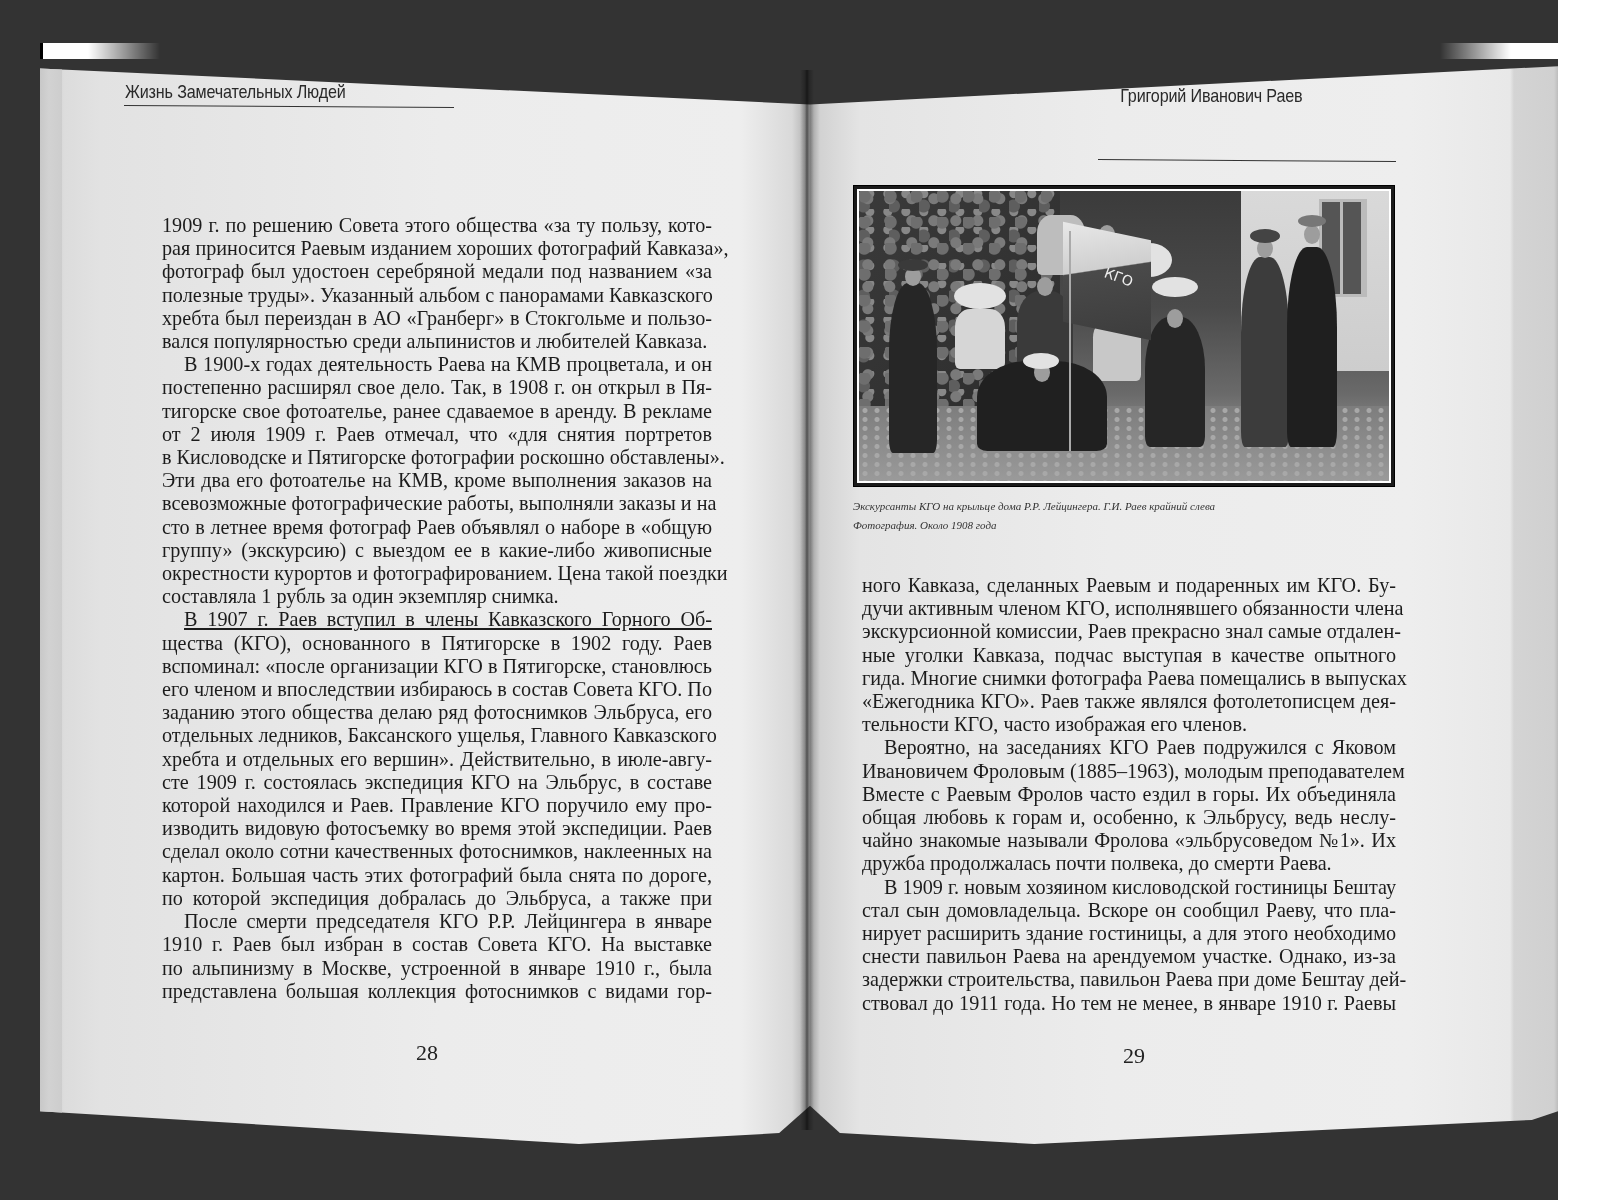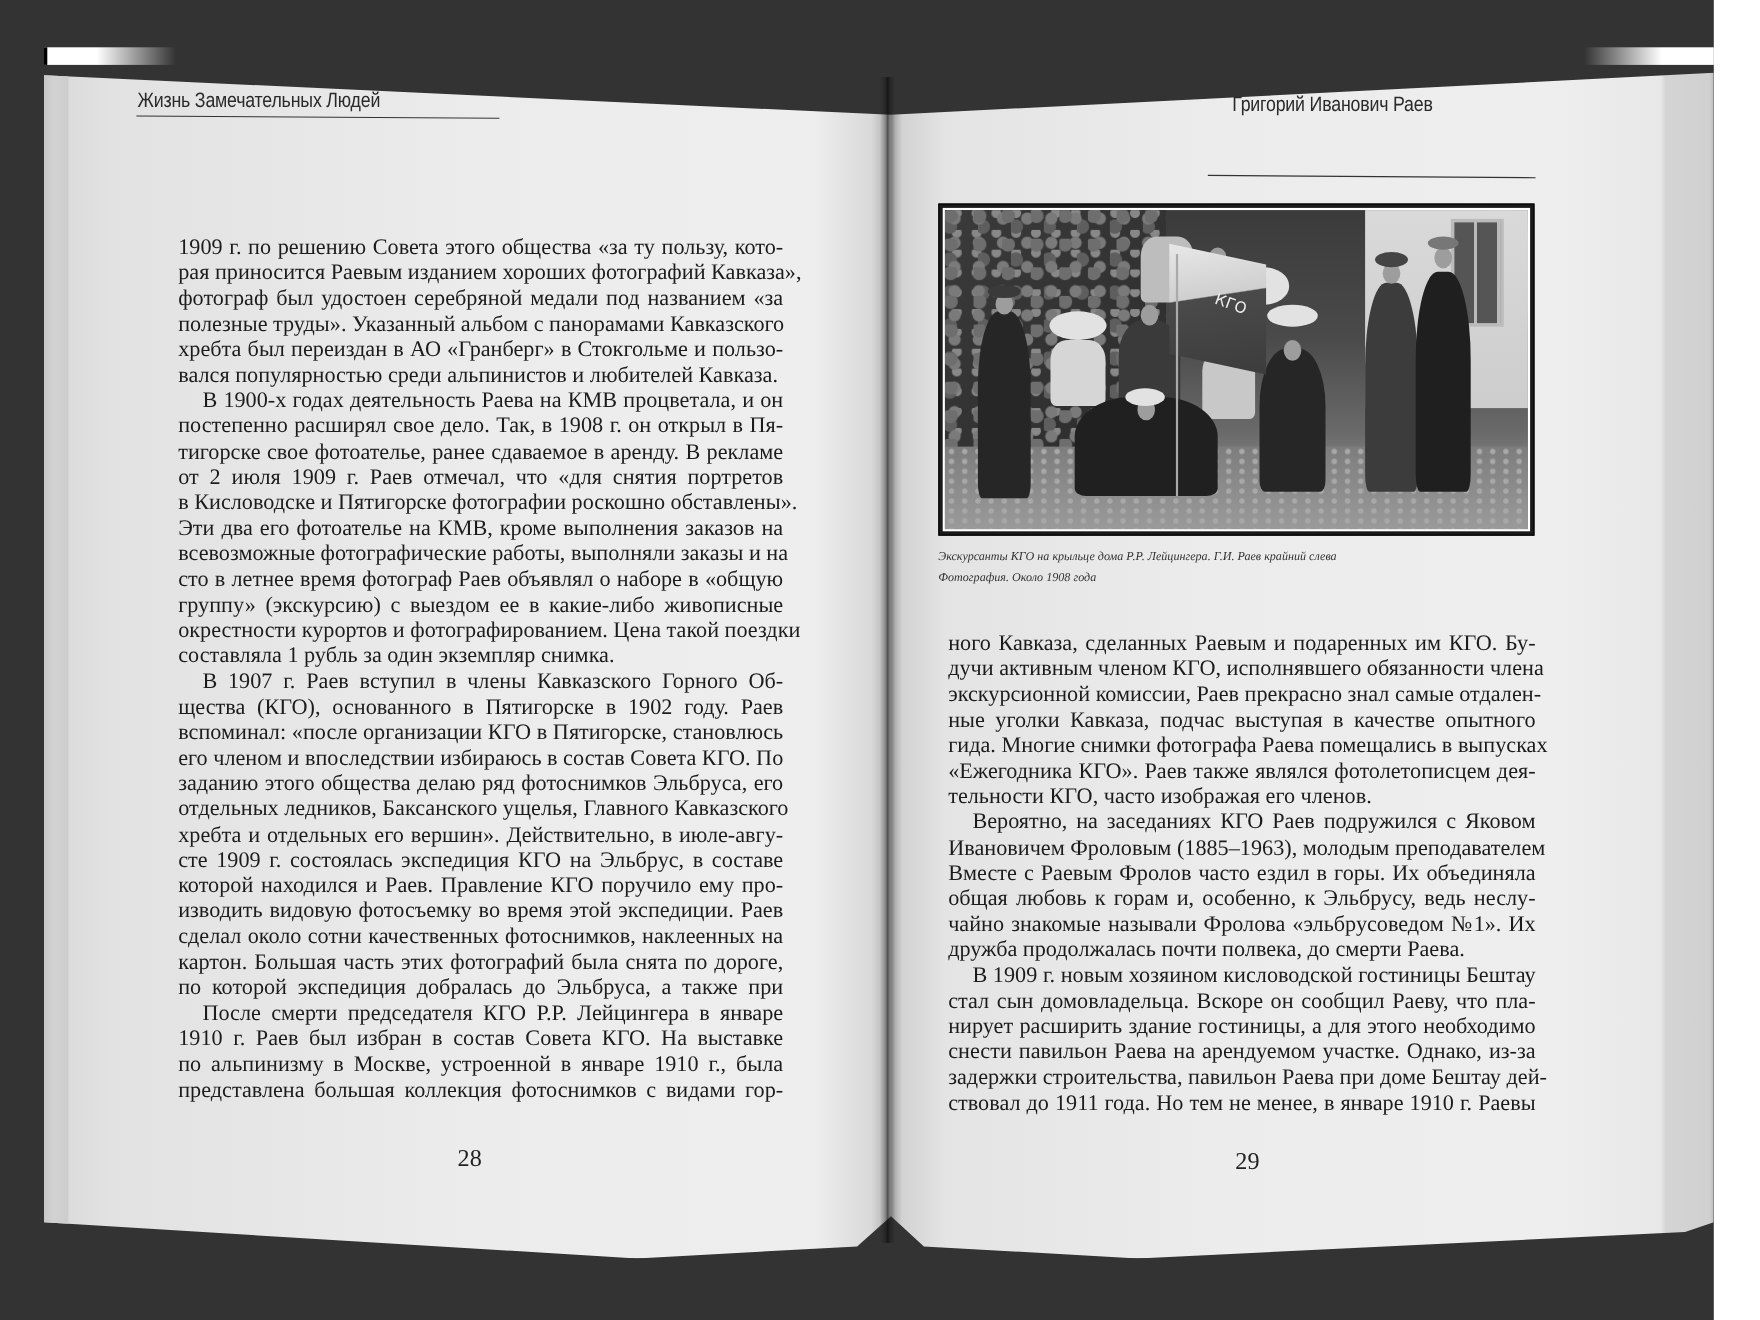--- a/index.html
+++ b/index.html
@@ -162,21 +162,21 @@
       <span class="line">постепенно расширял свое дело. Так, в 1908 г. он открыл в Пя-</span>
       <span class="line">тигорске свое фотоателье, ранее сдаваемое в аренду. В рекламе</span>
       <span class="line">от 2 июля 1909 г. Раев отмечал, что «для снятия портретов</span>
       <span class="line">в Кисловодске и Пятигорске фотографии роскошно обставлены».</span>
       <span class="line">Эти два его фотоателье на КМВ, кроме выполнения заказов на</span>
       <span class="line">всевозможные фотографические работы, выполняли заказы и на</span>
       <span class="line">сто в летнее время фотограф Раев объявлял о наборе в «общую</span>
       <span class="line">группу» (экскурсию) с выездом ее в какие-либо живописные</span>
       <span class="line">окрестности курортов и фотографированием. Цена такой поездки</span>
       <span class="line last">составляла 1 рубль за один экземпляр снимка.</span>
-      <span class="line" style="padding-left: 22px;">В 1907 г. Раев вступил в члены Кавказского Горного Об-</span>
+      <span class="line" style="padding-left: 22px; text-decoration: underline;">В 1907 г. Раев вступил в члены Кавказского Горного Об-</span>
       <span class="line">щества (КГО), основанного в Пятигорске в 1902 году. Раев</span>
       <span class="line">вспоминал: «после организации КГО в Пятигорске, становлюсь</span>
       <span class="line">его членом и впоследствии избираюсь в состав Совета КГО. По</span>
       <span class="line">заданию этого общества делаю ряд фотоснимков Эльбруса, его</span>
       <span class="line">отдельных ледников, Баксанского ущелья, Главного Кавказского</span>
       <span class="line">хребта и отдельных его вершин». Действительно, в июле-авгу-</span>
       <span class="line">сте 1909 г. состоялась экспедиция КГО на Эльбрус, в составе</span>
       <span class="line">которой находился и Раев. Правление КГО поручило ему про-</span>
       <span class="line">изводить видовую фотосъемку во время этой экспедиции. Раев</span>
       <span class="line">сделал около сотни качественных фотоснимков, наклеенных на</span>

